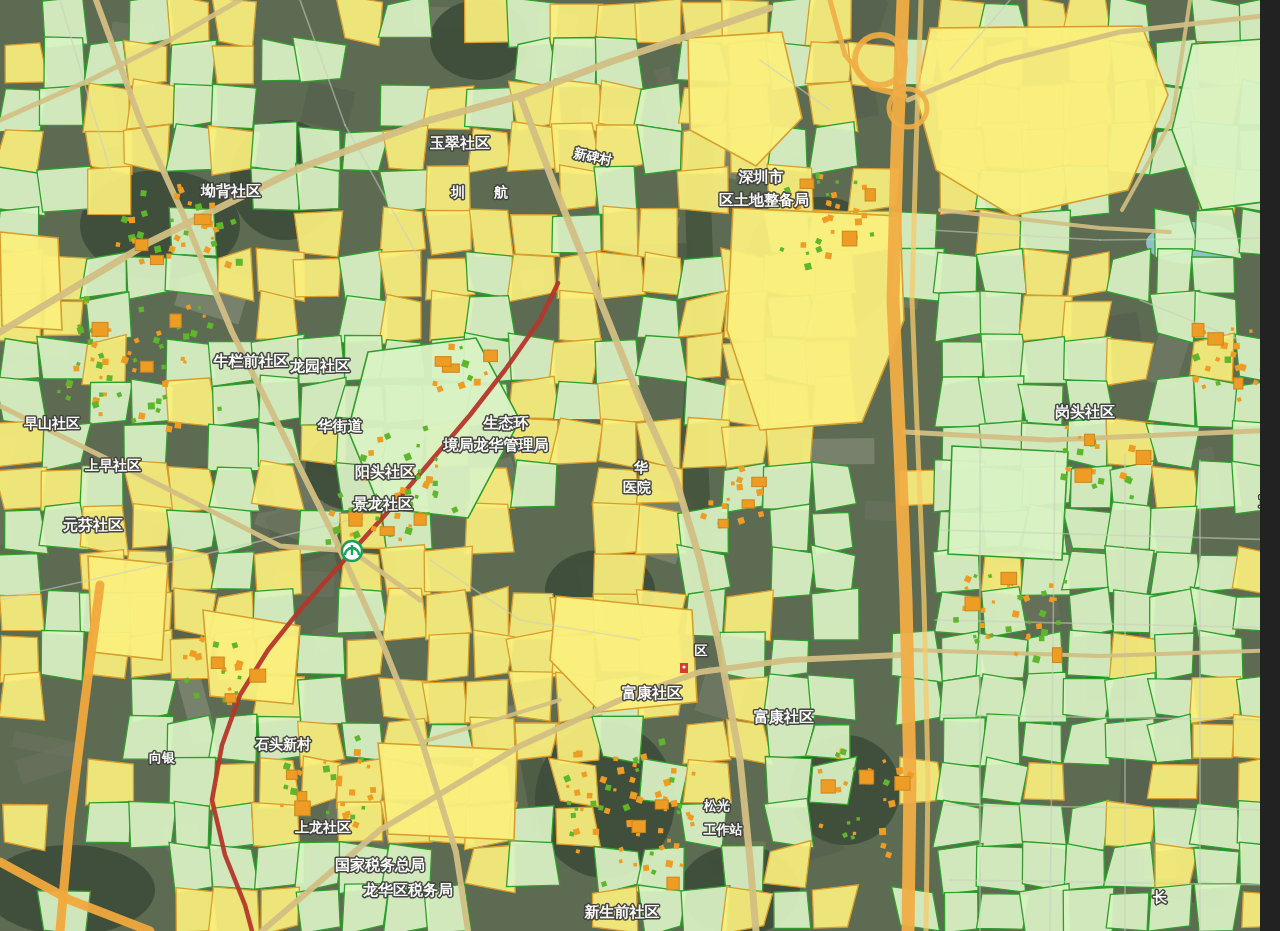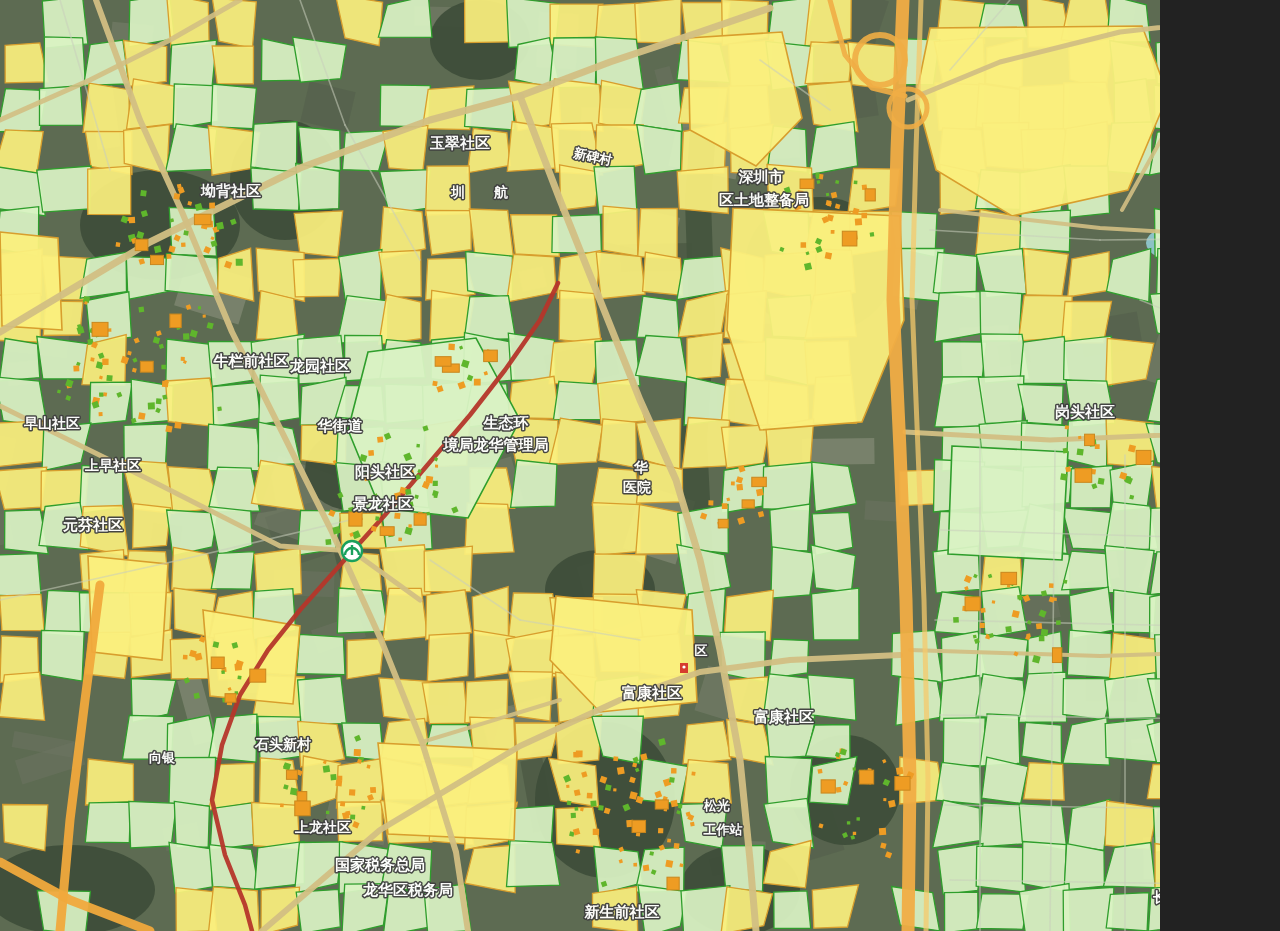--- a/index.html
+++ b/index.html
@@ -1,17 +1,17 @@
 <!DOCTYPE html>
 <html><head>
 <meta charset="utf-8">
 <style>
   html,body{margin:0;padding:0;background:#222;}
   .viewport{
-    position:relative;width:1160px;height:931px;overflow:hidden;
+    position:relative;width:1260px;height:931px;overflow:hidden;
     font-family:"DejaVu Sans","Liberation Sans",sans-serif;
     cursor:grab;
   }
   svg{display:block}
   .lbl{
     font-family:"DejaVu Sans","Liberation Sans",sans-serif;
     font-weight:bold;
     fill:#ffffff;
     stroke:#3f3f3f;
     stroke-width:3px;

